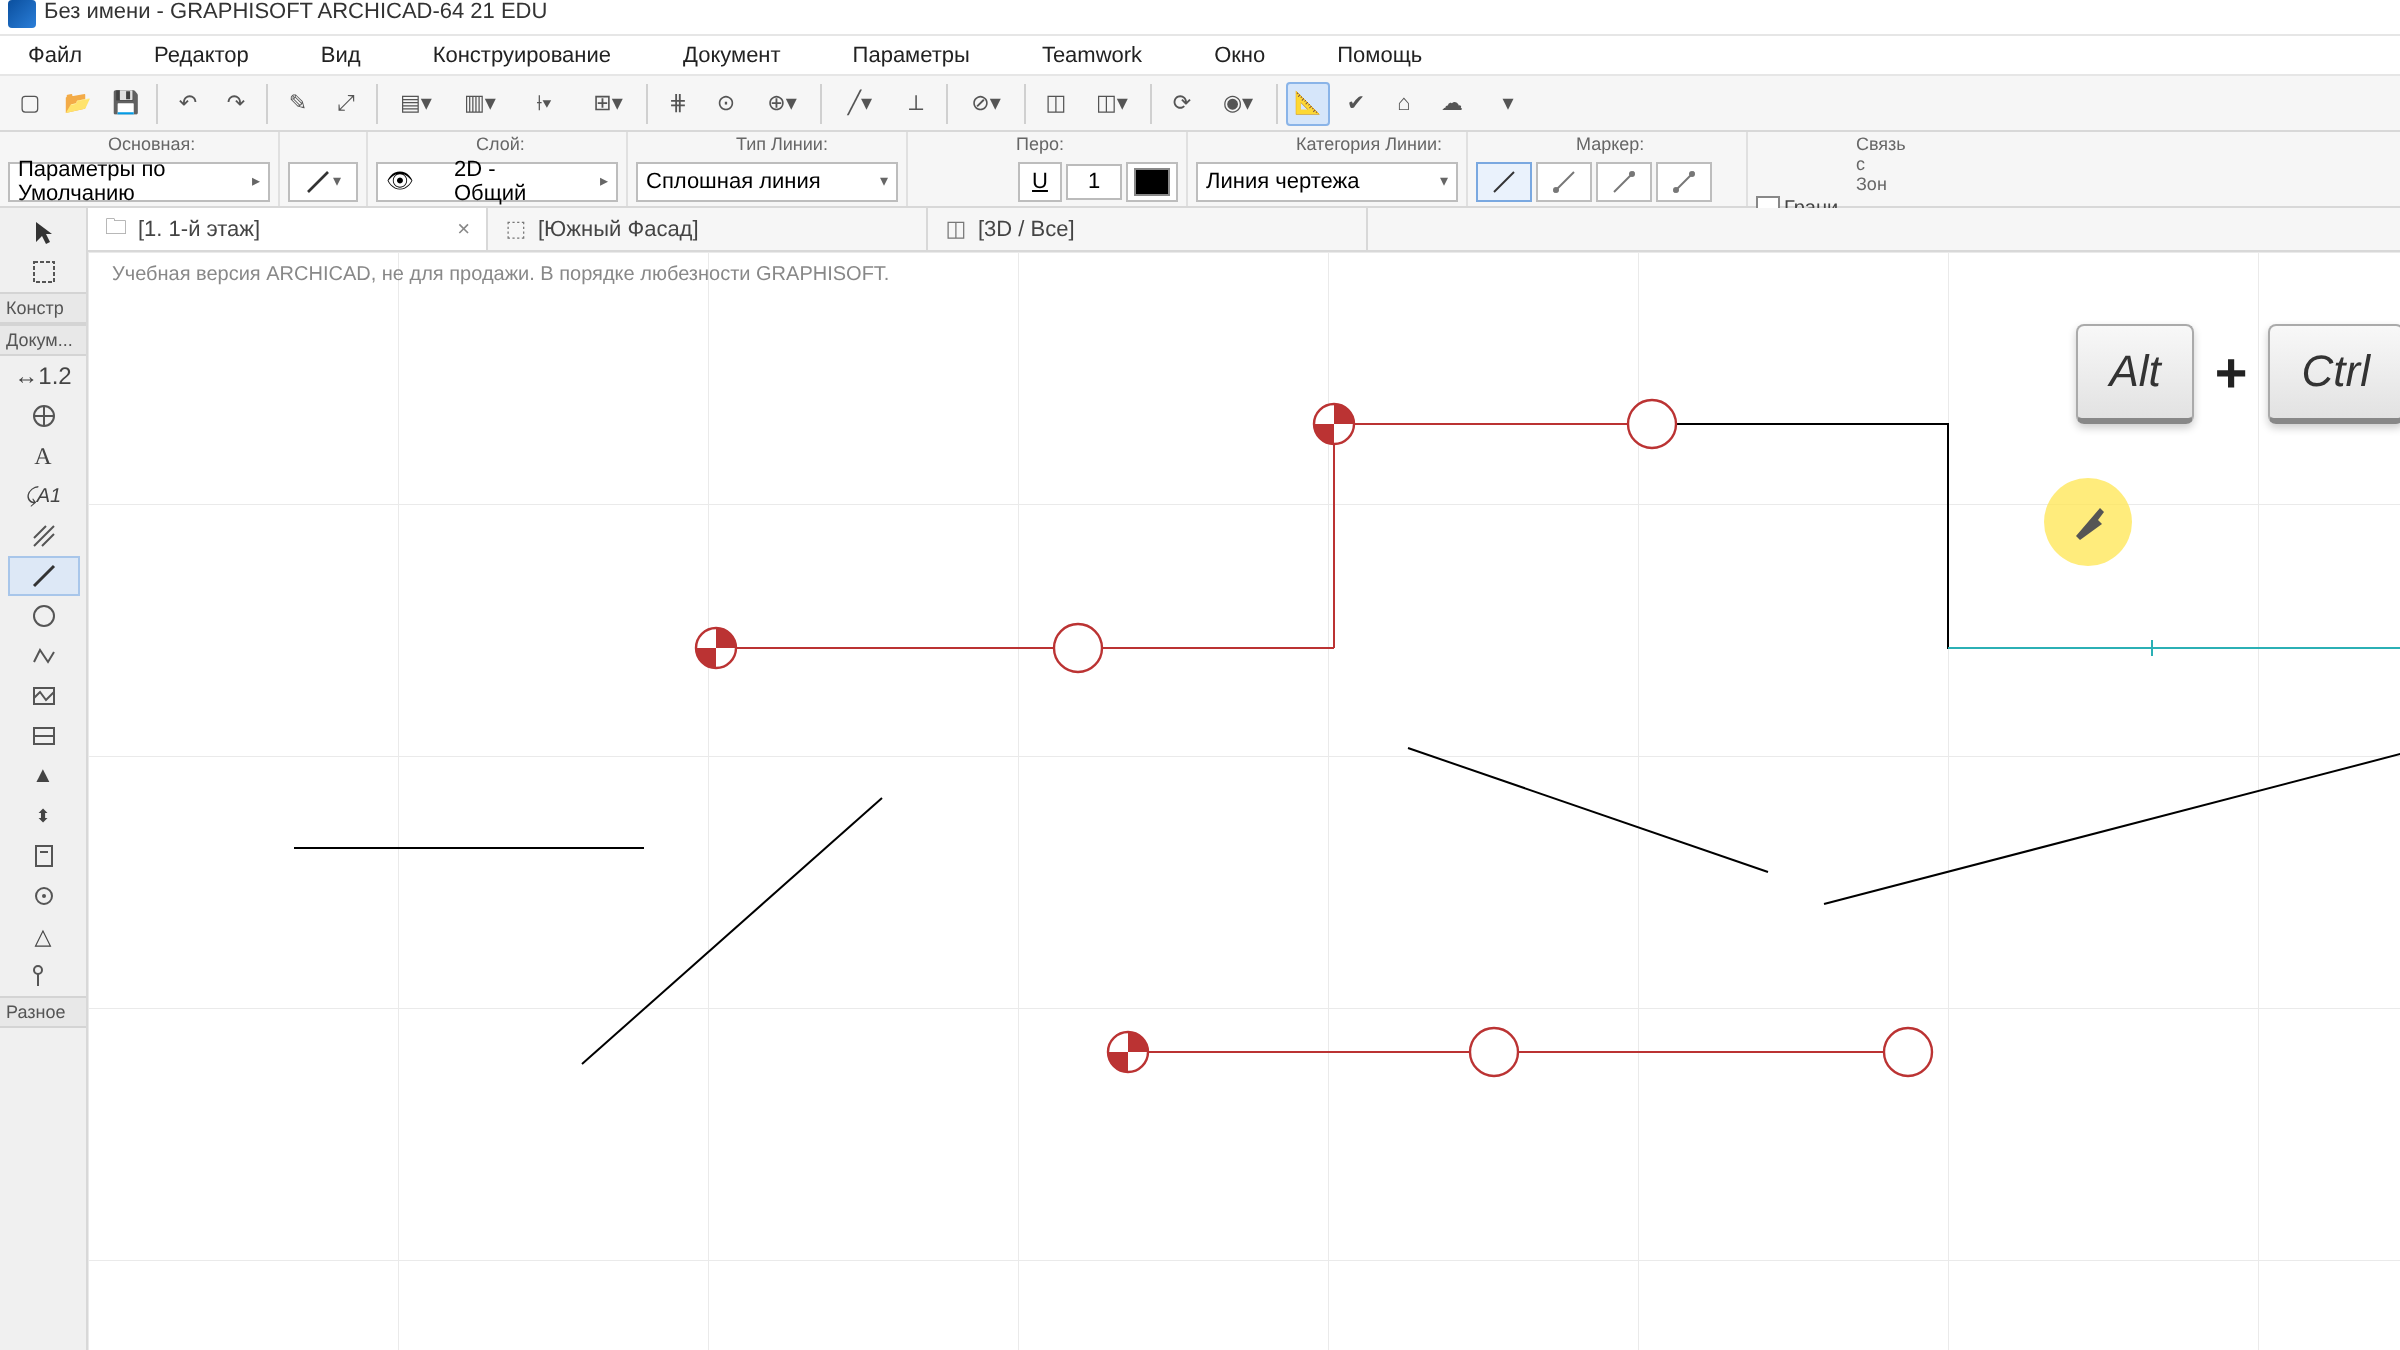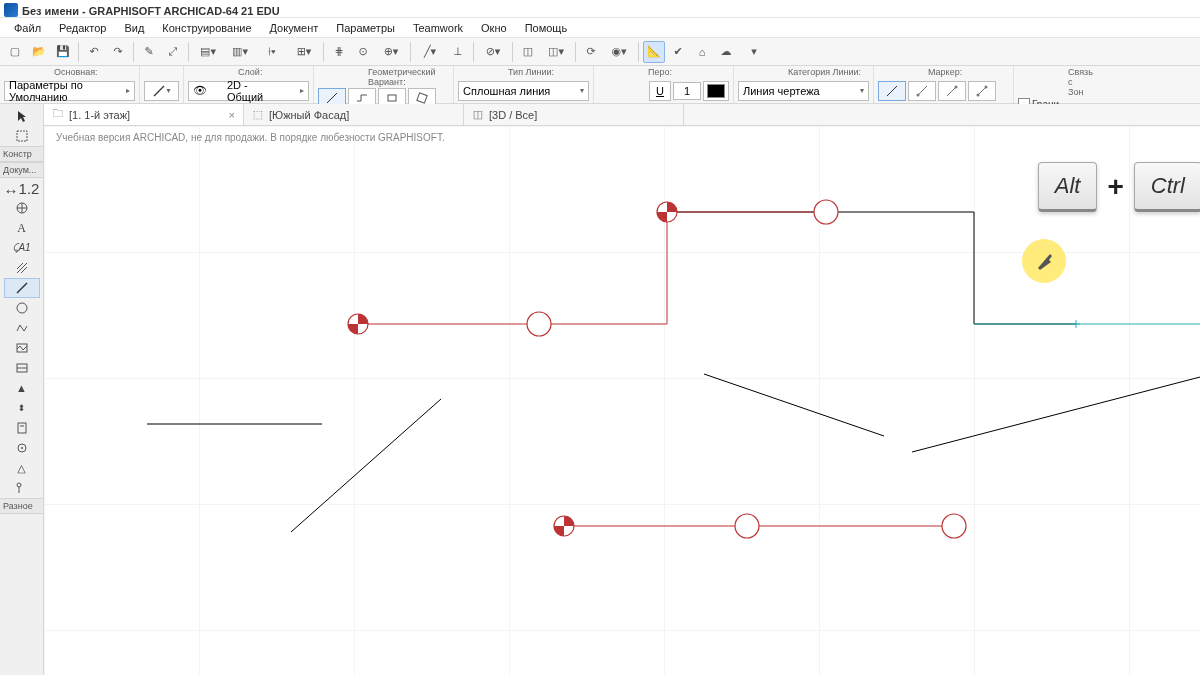--- a/index.html
+++ b/index.html
@@ -1,22 +1,22 @@
 <!DOCTYPE html>
 <html><head>
 <meta charset="utf-8">
 <style>
 * { box-sizing: border-box; margin: 0; padding: 0; font-family: Tahoma, Arial, sans-serif; font-size: 11px; user-select: none; }
 body { background: #fff; width: 1200px; height: 675px; overflow: hidden; position: relative; }
 
-.titlebar { height: 18px; background: #fff; display: flex; align-items: flex-end; padding-left: 4px; gap: 4px; border-bottom: 1px solid #e6e6e6; font-weight: bold;}
+.titlebar { height: 18px; background: #fff; display: flex; align-items: flex-start; padding-left: 4px; gap: 4px; border-bottom: 1px solid #e6e6e6;}
 .titlebar .app-icon { width: 14px; height: 14px; background: linear-gradient(135deg,#0a4f9e,#2b7ed8); border-radius: 2px; }
 .titlebar span { color: #333; font-size: 11px; }
 
-.menubar { height: 20px; display: flex; align-items: center; padding-left: 6px; gap: 2px; border-bottom: 1px solid #e6e6e6; }
+.menubar { height: 20px; display: flex; align-items: center; padding-left: 6px; gap: 20px; border-bottom: 1px solid #e6e6e6; }
 .menubar div { padding: 2px 8px; color: #222; cursor: default; }
 
 .toolbar-main { height: 28px; background: #f6f6f6; border-bottom: 1px solid #d8d8d8; display: flex; align-items: center; padding-left: 4px; gap: 2px; }
 .tbtn { width: 22px; height: 22px; display: flex; align-items: center; justify-content: center; border-radius: 2px; color: #555;}
 .tsep { width: 1px; height: 20px; background: #d0d0d0; margin: 0 2px; }
 .tbtn-wide { width: 30px; }
 .tbtn.active { background: #d6e6fa; border: 1px solid #8ab4e8; }
 
 .options-bar { height: 38px; background: #f6f6f6; border-bottom: 1px solid #d8d8d8; display: flex; align-items: flex-end; }
 .opt-group { display: flex; flex-direction: column; padding: 0 4px; border-right: 1px solid #e0e0e0; height: 100%; }
@@ -145,45 +145,20 @@
     <div class="opt-label">Слой:</div>
     <div class="opt-body">
       <div class="opt-dd" style="flex:1">
         <span>👁</span>
         <span>2D - Общий</span>
         <span class="caret">▸</span>
       </div>
     </div>
   </div>
   <div class="opt-group" style="width:140px">
-    <div class="opt-label">Геометрический Вариант:</div>
-    <div class="opt-body">
-      <div class="opt-sw sel">
-          <svg class="icon" viewBox="0 0 14 14">
-            <line x1="2" y1="12" x2="12" y2="2" stroke="#333"></line>
-          </svg>
-        </div>
-      <div class="opt-sw">
-          <svg class="icon" viewBox="0 0 14 14">
-            <path d="M2 10 L6 10 L6 4 L12 4" stroke="#555" fill="none"></path>
-          </svg>
-        </div>
-      <div class="opt-sw">
-          <svg class="icon" viewBox="0 0 14 14">
-            <rect x="3" y="4" width="8" height="6" stroke="#555" fill="none"></rect>
-          </svg>
-        </div>
-      <div class="opt-sw">
-          <svg class="icon" viewBox="0 0 14 14">
-            <rect x="3" y="3" width="8" height="8" stroke="#555" fill="none" transform="rotate(20 7 7)"></rect>
-          </svg>
-        </div>
-    </div>
-  </div>
-  <div class="opt-group" style="width:140px">
     <div class="opt-label">Тип Линии:</div>
     <div class="opt-body">
       <div class="opt-dd" style="flex:1">
         <span>Сплошная линия</span>
         <span class="caret">▾</span>
       </div>
     </div>
   </div>
   <div class="opt-group" style="width:140px">
     <div class="opt-label">Перо:</div>
@@ -253,21 +228,21 @@
         </svg>
       </div>
     <div class="sbtn">
         <svg class="icon" viewBox="0 0 14 14">
           <rect x="2" y="2" width="10" height="10" stroke="#555" fill="none" stroke-dasharray="2 1"></rect>
         </svg>
       </div>
     <div class="shead">Констр</div>
     <div class="shead">Докум...</div>
     <div class="sbtn">
-        <span style="font-size:15px">↔1.2</span>
+        <span style="font-size:12px">↔1.2</span>
       </div>
     <div class="sbtn">
         <svg class="icon" viewBox="0 0 14 14">
           <circle cx="7" cy="7" r="5" stroke="#555" fill="none"></circle>
           <line x1="7" y1="2" x2="7" y2="12" stroke="#555"></line>
           <line x1="2" y1="7" x2="12" y2="7" stroke="#555"></line>
         </svg>
       </div>
     <div class="sbtn">
         <span style="font-size:12px;font-family:serif">A</span>

